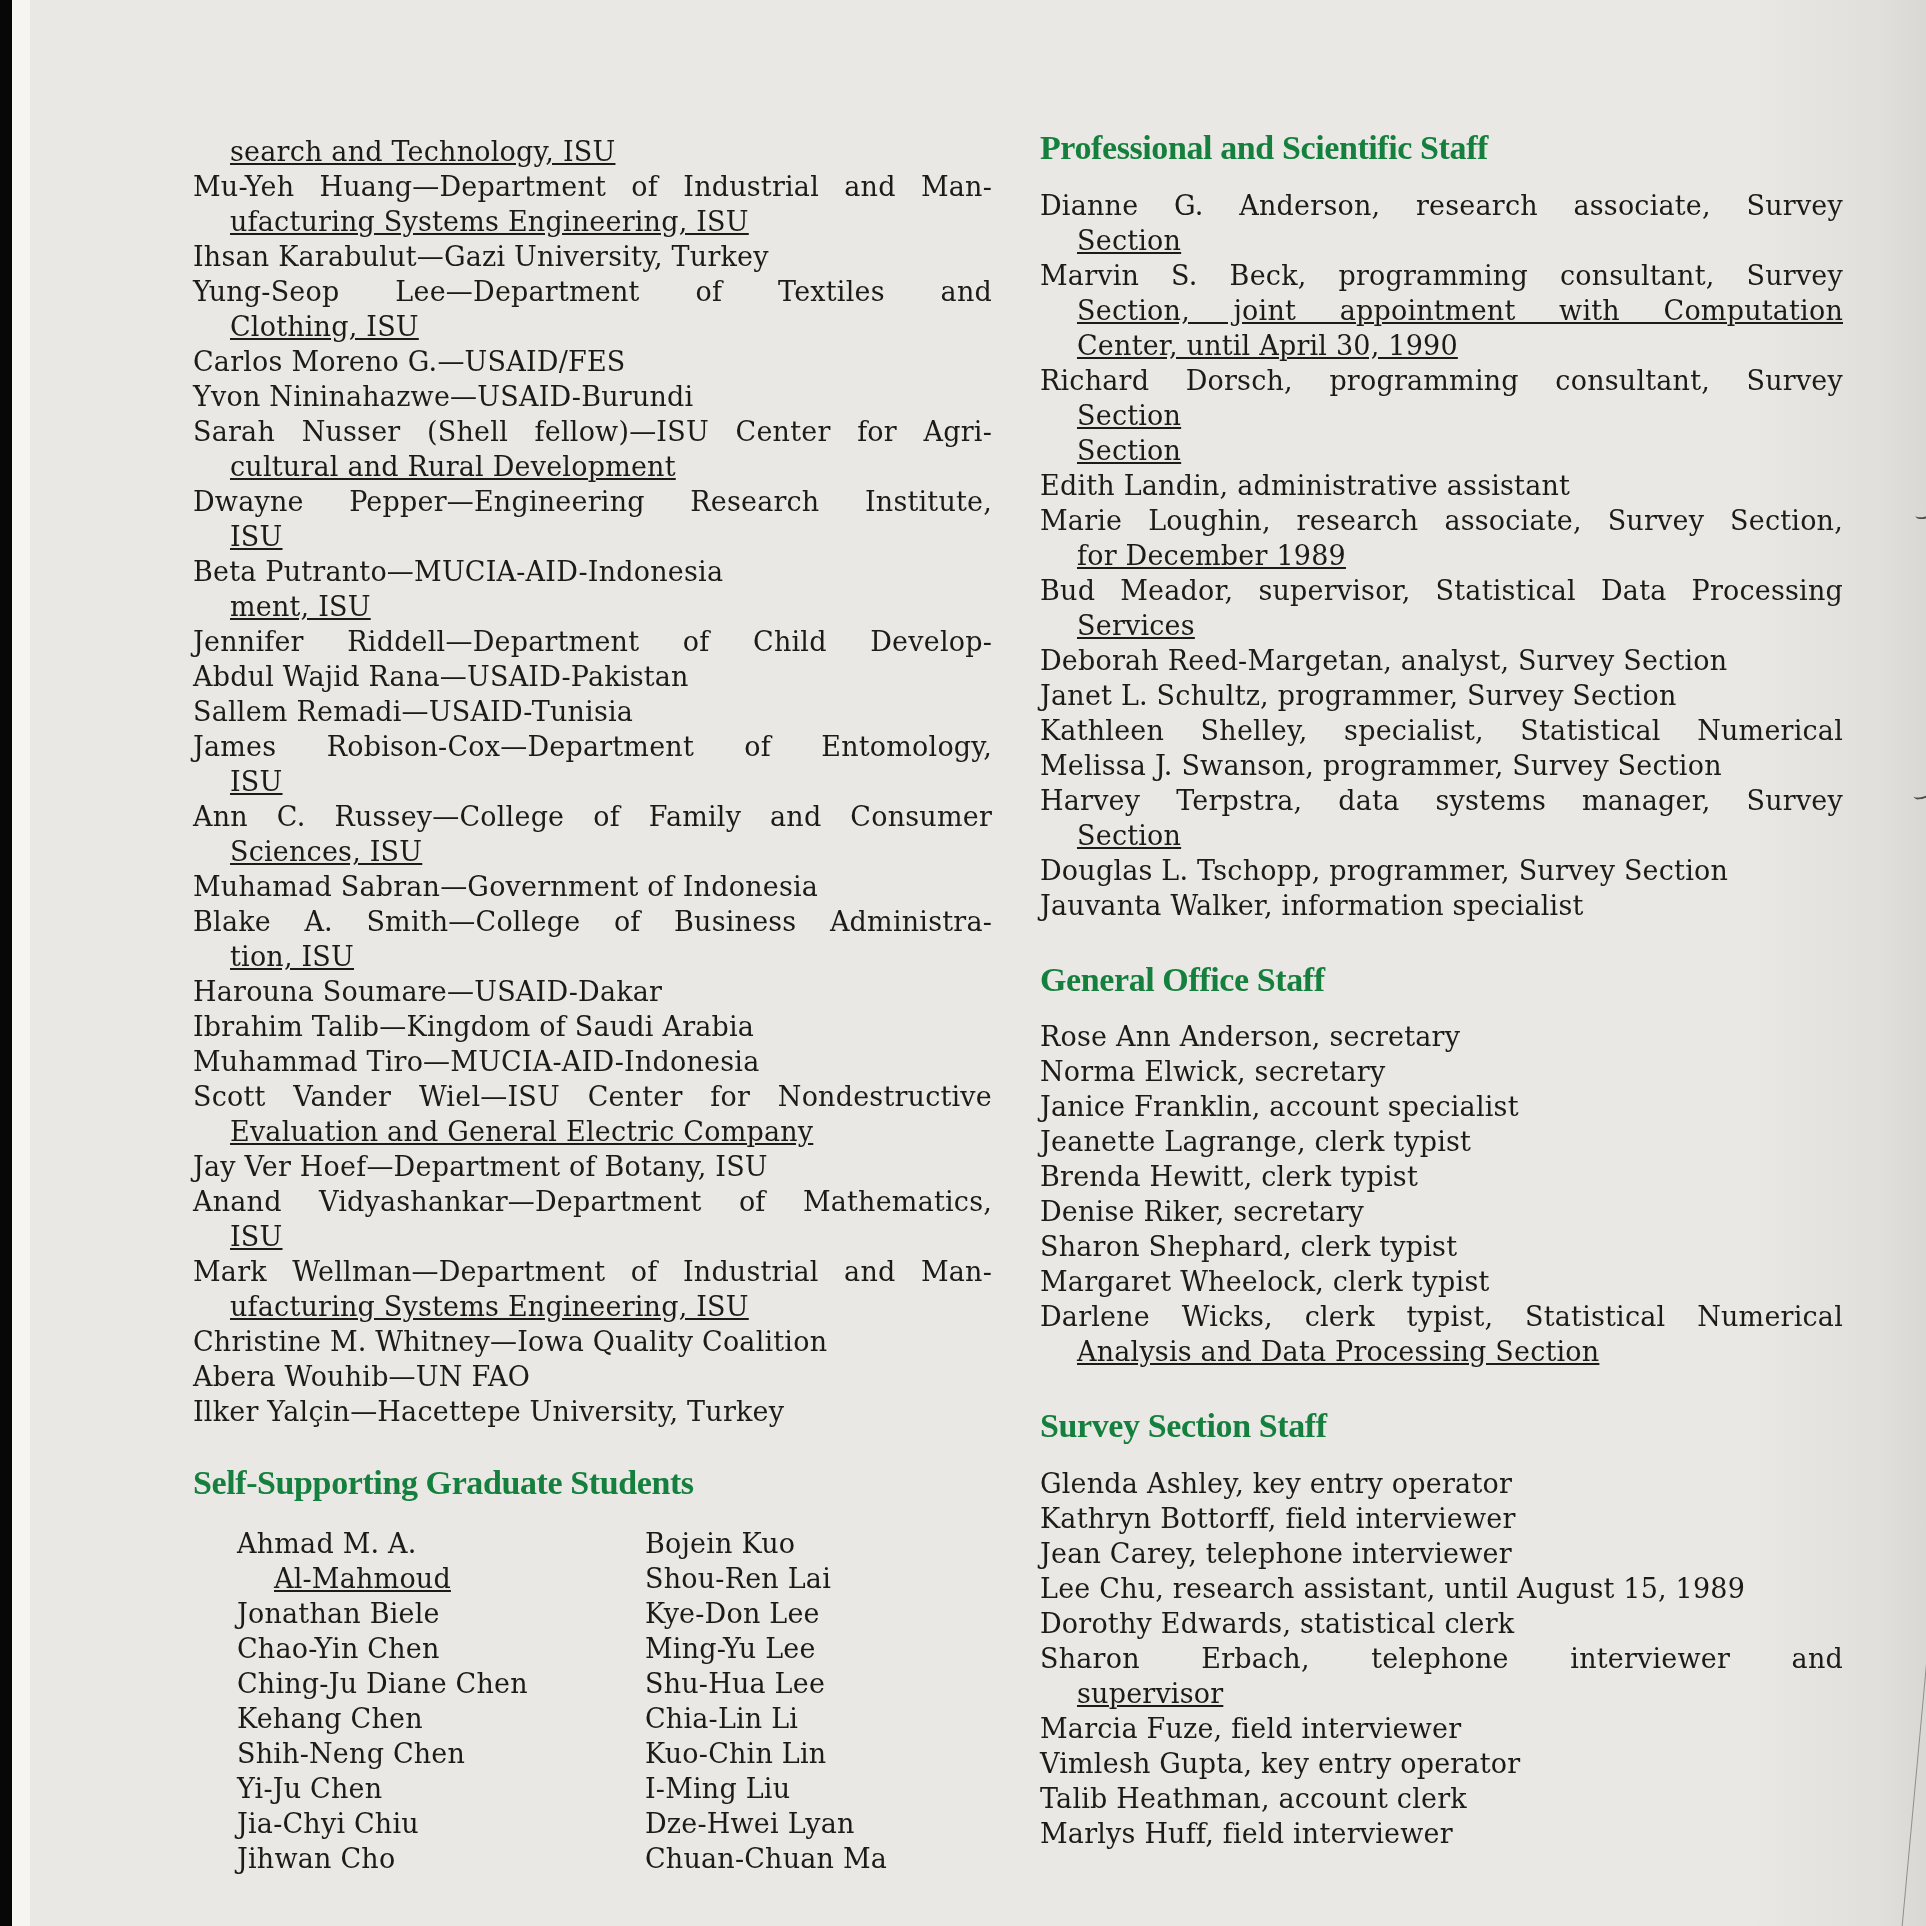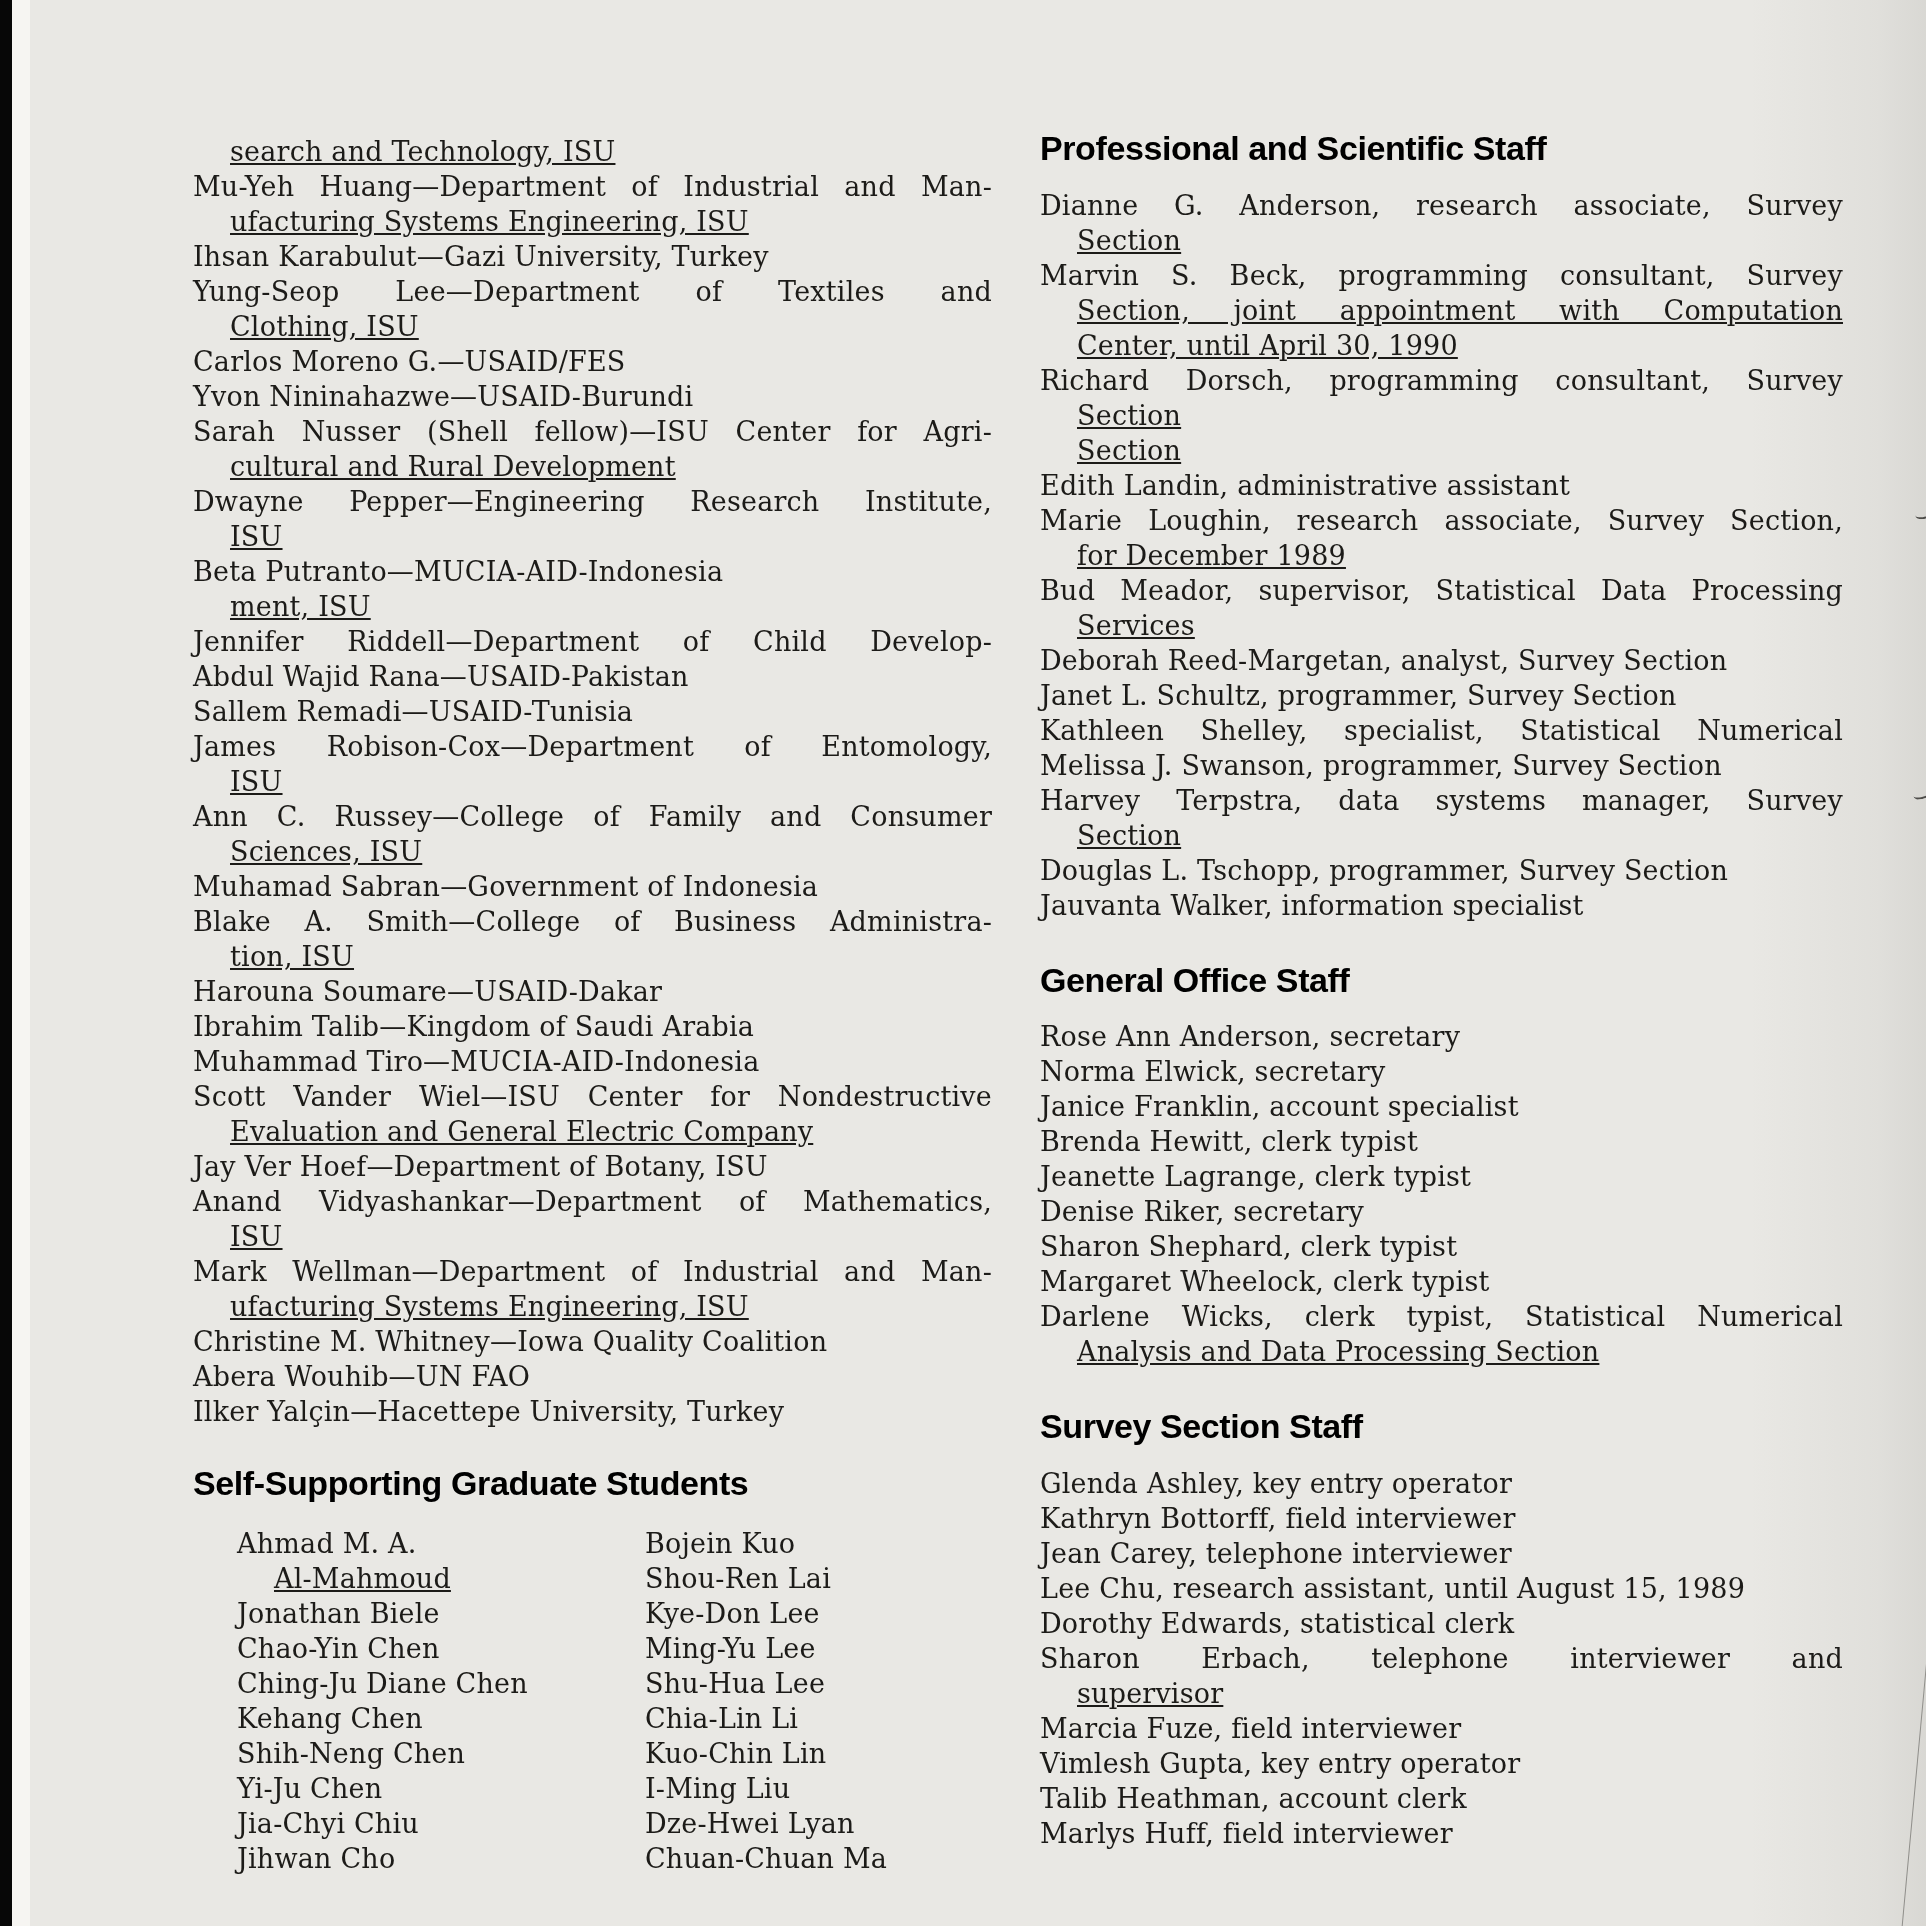--- a/index.html
+++ b/index.html
@@ -29,26 +29,26 @@
   .col-right{left:1040px;top:127px;width:803px;}
   .ln{
     font-size:27px;
     line-height:35px;
     height:35px;
     letter-spacing:0.2px;
   }
   .ln.ind{padding-left:37px;text-decoration:underline;}
   .ln.jst{text-align:justify;text-align-last:justify;}
   h2{
-    font-family:Liberation Sans, sans-serif;
+    font-family:Liberation Serif, serif;
     font-weight:700;
     font-size:34px;
     line-height:42px;
     margin:0 0 18.5px 0;
-    color:#000000;
+    color:#15803d;
     letter-spacing:-0.4px;
   }
   .section + .section h2{margin-top:36px;}
   .students-heading{margin:33px 0 22.3px 0;}
   .students-cols{display:flex;margin-left:44px;}
   .scol-1{width:408px;}
   .scol-2{flex:1;}
 </style>
 </head>
 <body>
@@ -168,22 +168,22 @@
         </div>
     </div>
 
     <div class="section">
       <h2>General Office Staff</h2>
       <div>
 
       <div class="ln">Rose Ann Anderson, secretary</div>
           <div class="ln">Norma Elwick, secretary</div>
           <div class="ln">Janice Franklin, account specialist</div>
+          <div class="ln">Jeanette Lagrange, clerk typist</div>
           <div class="ln">Brenda Hewitt, clerk typist</div>
-          <div class="ln">Jeanette Lagrange, clerk typist</div>
           <div class="ln">Denise Riker, secretary</div>
           <div class="ln">Sharon Shephard, clerk typist</div>
           <div class="ln">Margaret Wheelock, clerk typist</div>
           <div class="ln jst">Darlene Wicks, clerk typist, Statistical Numerical</div>
           <div class="ln ind">Analysis and Data Processing Section</div>
         </div>
     </div>
 
     <div class="section">
       <h2>Survey Section Staff</h2>

